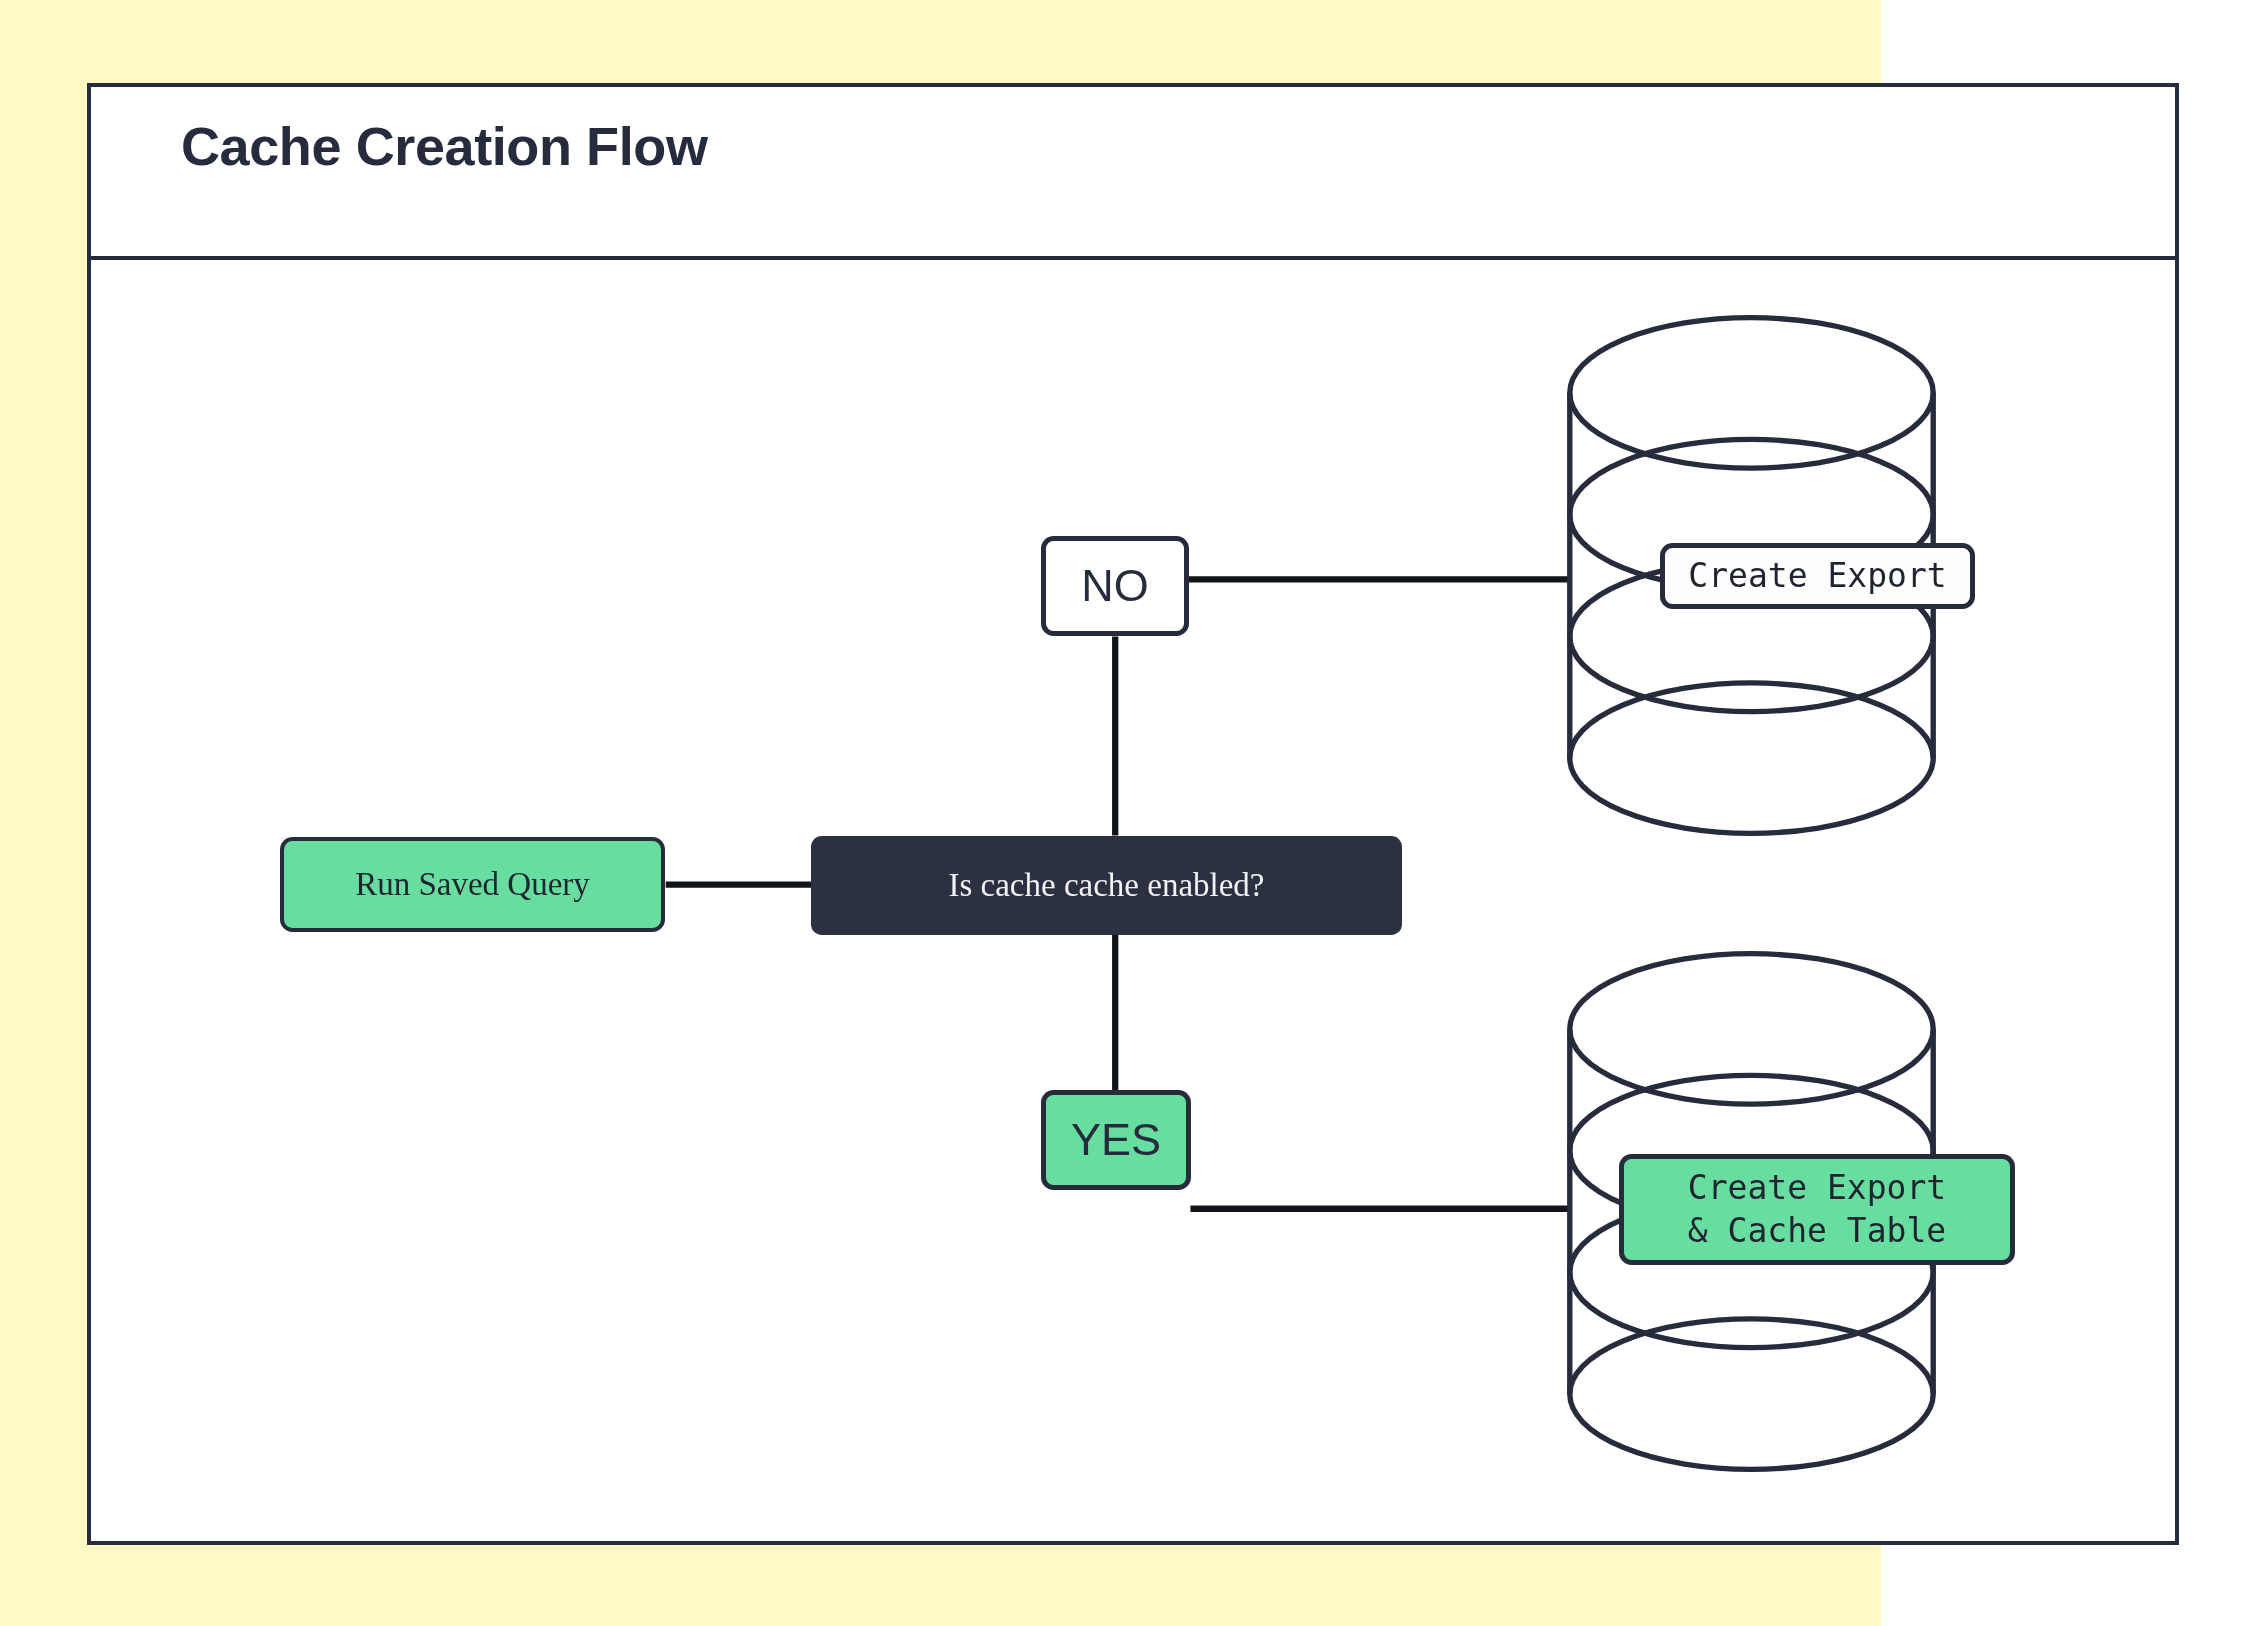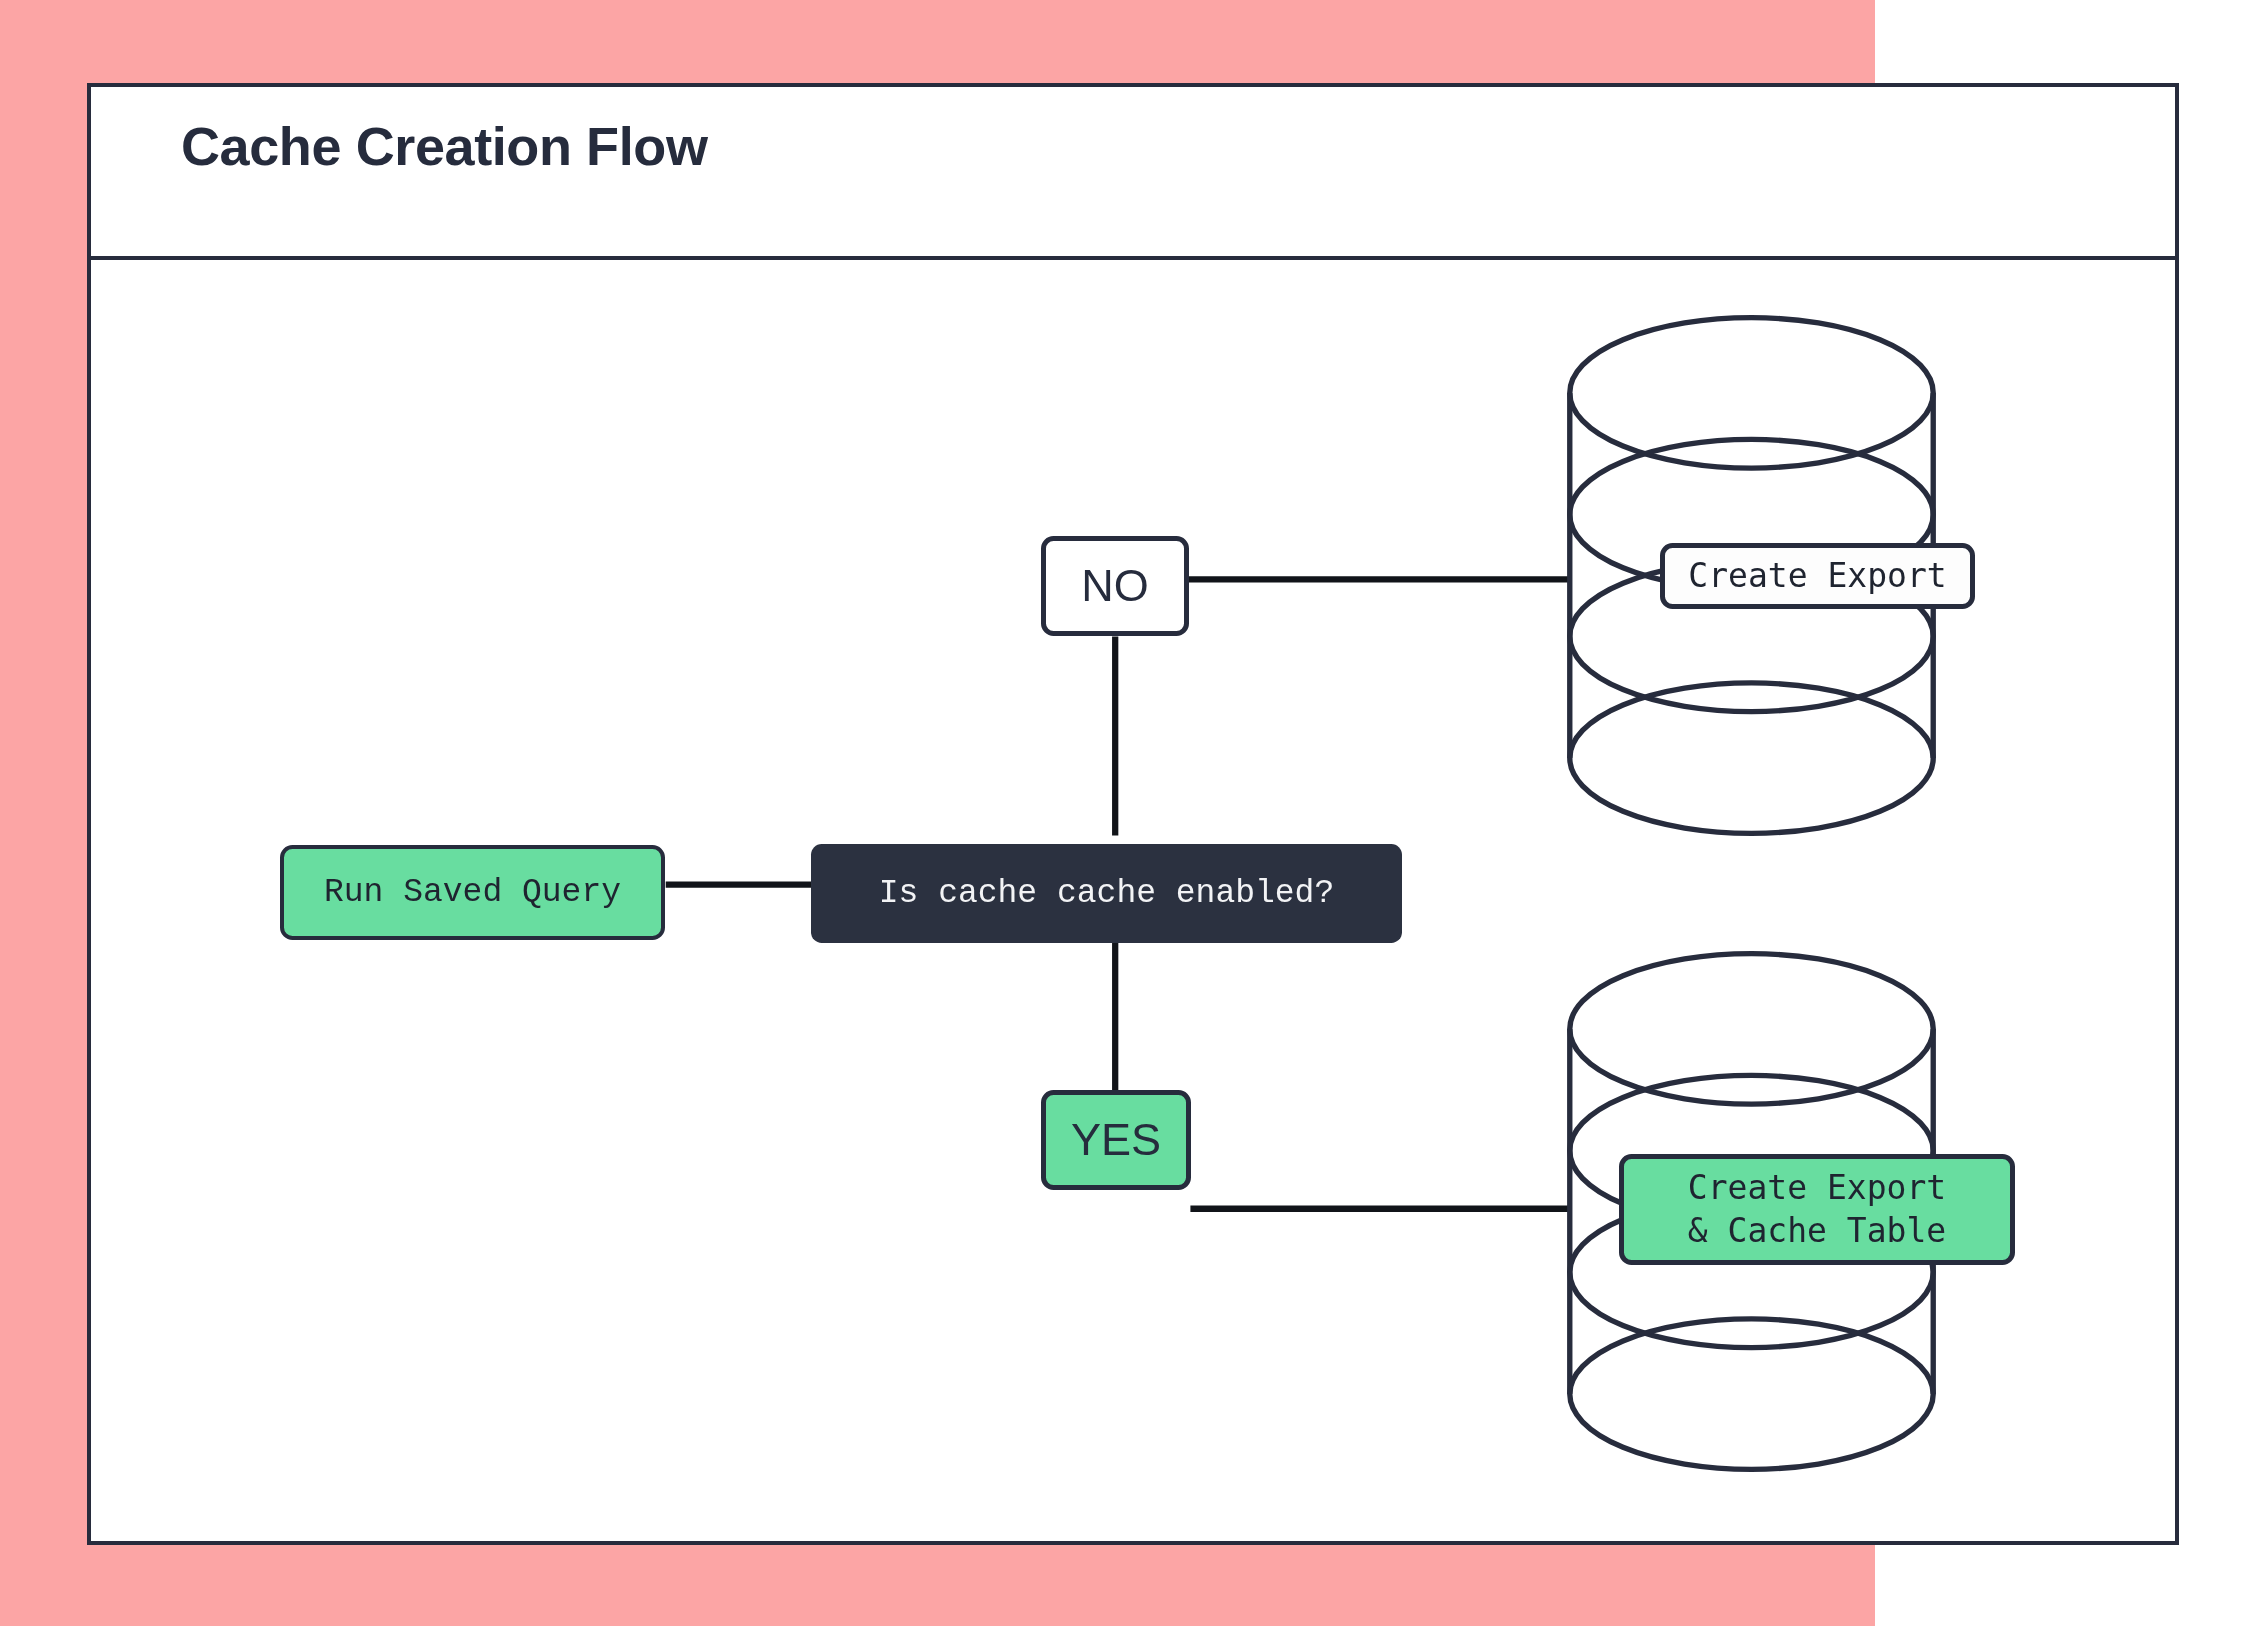--- a/index.html
+++ b/index.html
@@ -1,37 +1,37 @@
 <!DOCTYPE html>
 <html style="font-size:14.3px"><head>
 <meta charset="utf-8">
 <style>
   html,body{margin:0;padding:0;background:#ffffff;}
   body{width:2268px;height:1626px;overflow:hidden;
        font-family:"Liberation Sans", sans-serif;}
-  #stage{position:relative;width:1875px;height:1626px;background:#fca5a5;}
+  #stage{position:relative;width:1875px;height:1626px;background:#fef9c3;padding-left:6px;}
 
   
   .frame{position:absolute;left:87px;top:83px;width:2092px;height:1462px;
          border:4.5px solid #272C3D;box-sizing:border-box;background:#ffffff;}
   .frame-header{position:absolute;left:87px;top:83px;width:2092px;height:177px;
                 border-bottom:4.5px solid #272C3D;box-sizing:border-box;}
   .title{position:absolute;left:181px;top:115px;
          font-size:54px;font-weight:bold;color:#262C3D;
          letter-spacing:-0.4px;white-space:nowrap;}
 
   
   .wires{position:absolute;left:0;top:0;width:2268px;height:1626px;}
 
   
   .node{position:absolute;box-sizing:border-box;
         display:flex;align-items:center;justify-content:center;
         border:5.4px solid #272C3D;border-radius:12.5px;
-        font-family:Liberation Mono, monospace;
-        text-align:center;white-space:pre;line-height:1.32;margin-top:8px;}
+        font-family:Liberation Serif, serif;
+        text-align:center;white-space:pre;line-height:1.32;}
 
   .node-query{left:280px;top:837px;width:385px;height:95px;
               background:#68DDA0;color:#1F2430;font-size:33px;border-width:4.5px;}
 
   .node-decision{left:811px;top:836px;width:591px;height:99px;
                  background:#2B3140;color:#F2F3F5;font-size:33px;
                  border:none;border-radius:10.7px;}
 
   .label-pill{position:absolute;box-sizing:border-box;
               display:flex;align-items:center;justify-content:center;

